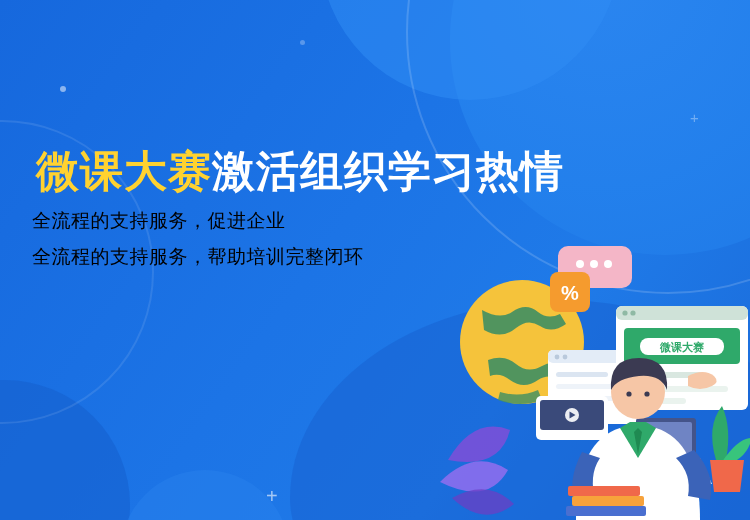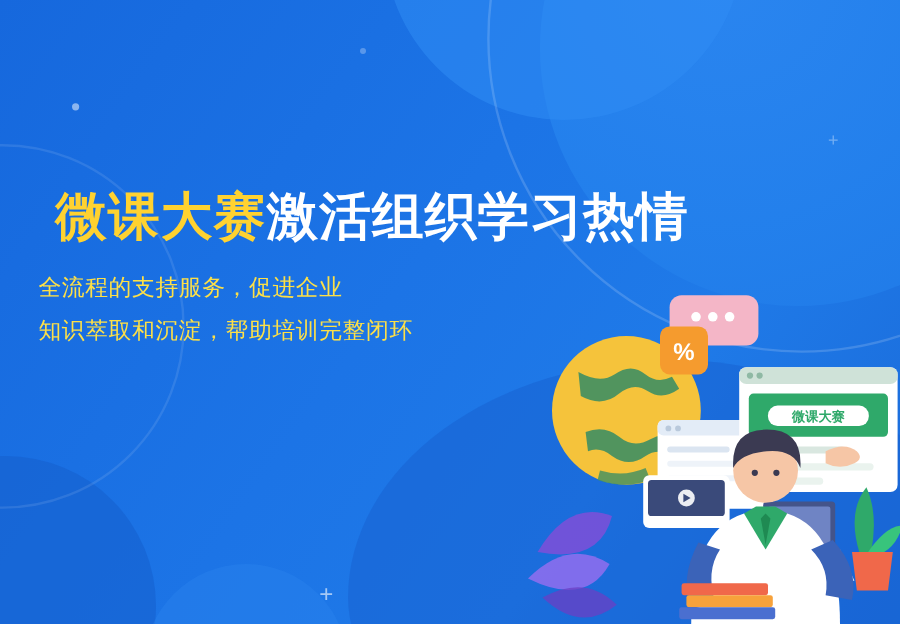--- a/index.html
+++ b/index.html
@@ -94,30 +94,30 @@
     top: 140px;
     width: 470px;
     z-index: 6;
   }
   .headline {
     font-size: 43px;
     line-height: 1.28;
     font-weight: bold;
     color: #ffffff;
     letter-spacing: 1px;
-    margin: 14px;
+    margin: 4px;
     white-space: nowrap;
   }
   .headline .hl {
     color: #ffd230;
   }
   .subline {
     font-size: 19px;
     line-height: 1.9;
-    color: #fde047;
+    color: #000000;
     letter-spacing: .5px;
     font-weight: normal;
   }
   .subline div { white-space: nowrap; }
 
   
   .illus {
     position: absolute;
     right: 0;
     bottom: 0;
@@ -143,21 +143,21 @@
   <div class="dot dot-1"></div>
   <div class="dot dot-2"></div>
   <div class="dot dot-3"></div>
   <div class="plus plus-1">+</div>
   <div class="plus plus-2">+</div>
 
   <div class="copy">
     <h1 class="headline"><span class="hl">微课大赛</span><span>激活组织学习热情</span></h1>
     <div class="subline">
       <div>全流程的支持服务，促进企业</div>
-      <div>知识萃取和沉淀，帮助培训完整闭环</div>
+      <div>全流程的支持服务，帮助培训完整闭环</div>
     </div>
   </div>
 
   <div class="illus">
     <svg width="320" height="360" viewBox="0 0 320 360" xmlns="http://www.w3.org/2000/svg">
 
       <g>
         <circle cx="92" cy="182" r="62" fill="#f5c33b"></circle>
         <path d="M52 150 q18 10 30 2 q14 -10 26 0 q10 8 22 2 l6 10 q-14 10 -26 2 q-12 -8 -24 2 q-14 12 -32 2z" fill="#3f8f63" opacity=".9"></path>
         <path d="M58 200 q16 -6 28 4 q12 10 26 2 q10 -6 20 0 l-4 12 q-12 -4 -20 2 q-14 10 -28 0 q-10 -8 -20 -4z" fill="#3f8f63" opacity=".9"></path>

